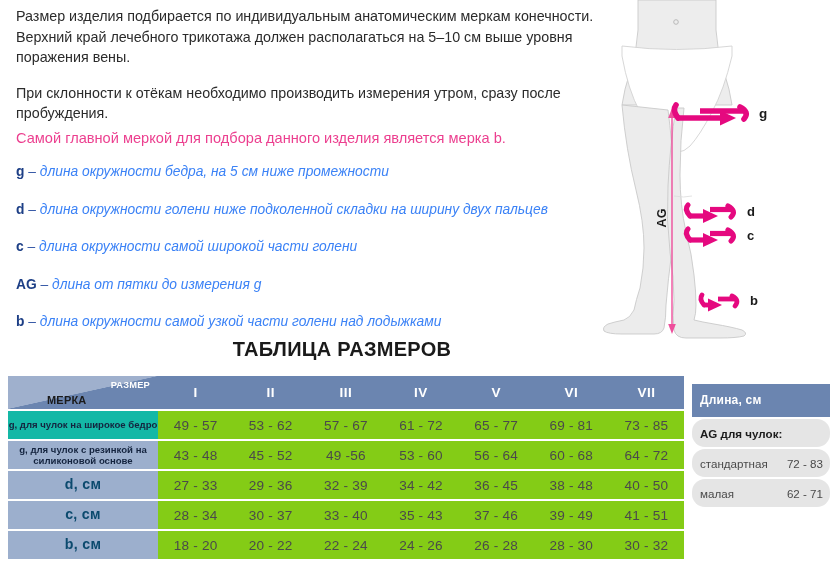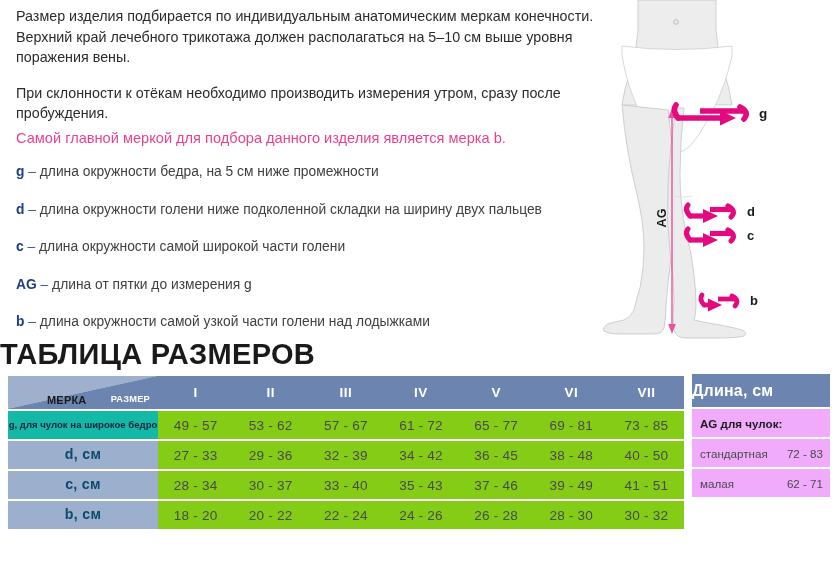--- a/index.html
+++ b/index.html
@@ -52,30 +52,30 @@
     line-height: 18px;
     color: #3a5ca8;
     margin-bottom: 19.5px;
     white-space: nowrap;
   }
   .legend-key {
     font-weight: bold;
     color: #1d3f86;
   }
   .legend-dash { color: #3a5ca8; }
-  .legend-text { color: #404040; }
+  .legend-text { color: #3b82f6; font-style: italic; }
 
   
   #table-title {
     position: absolute;
     left: 0;
     top: 338px;
     width: 684px;
-    text-align: left;
-    font-size: 29px;
+    text-align: center;
+    font-size: 20px;
     font-weight: bold;
     letter-spacing: .3px;
     color: #1a1a1a;
   }
 
   
   #size-table {
     position: absolute;
     left: 8px;
     top: 374px;
@@ -92,21 +92,21 @@
   .hdr-corner {
     width: 150px;
     height: 33px;
     position: relative;
     padding: 0;
     background:
       linear-gradient(to bottom right, #9fb0cd 0%, #9fb0cd 49.6%, #6b85b0 50.4%, #6b85b0 100%);
   }
   .corner-size {
     position: absolute;
-    top: 18px;
+    top: 4px;
     right: 8px;
     font-size: 9.3px;
     font-weight: bold;
     color: #ffffff;
     letter-spacing: .2px;
   }
   .corner-merka {
     position: absolute;
     bottom: 3px;
     left: 8px;
@@ -162,35 +162,38 @@
     position: absolute;
     left: 692px;
     top: 374px;
     width: 138px;
   }
   .lp-head {
     height: 33px;
     line-height: 33px;
     background: #6b85b0;
     color: #ffffff;
-    font-size: 16px;
-    font-weight: bold;
+    font-size: 12px;
+    font-weight: bold;
+    padding-left: 8px;
     box-sizing: border-box;
     letter-spacing: .2px;
+    margin-top: 10px;
   }
   .lp-row {
     height: 28px;
     margin-top: 2px;
-    background: #f0abfc;
+    background: #e5e5e5;
     display: flex;
     align-items: center;
     padding: 0 7px 0 8px;
     box-sizing: border-box;
     font-size: 11.6px;
     color: #4a4a4a;
+    border-radius: 13px;
   }
   .lp-row.title-row {
     font-weight: bold;
     color: #1c1c1c;
     font-size: 11.6px;
   }
   .lp-name { flex: 1 1 auto; white-space: nowrap; }
   .lp-val  { flex: 0 0 auto; white-space: nowrap; }
 
   
@@ -350,20 +353,30 @@
       <td class="row-label">g, для чулок на широкое бедро</td>
       <td class="cell-val">49 - 57</td>
       <td class="cell-val">53 - 62</td>
       <td class="cell-val">57 - 67</td>
       <td class="cell-val">61 - 72</td>
       <td class="cell-val">65 - 77</td>
       <td class="cell-val">69 - 81</td>
       <td class="cell-val">73 - 85</td>
     </tr>
 
+    <tr>
+      <td class="row-label alt">g, для чулок с  резинкой на силиконовой основе</td>
+      <td class="cell-val">43 - 48</td>
+      <td class="cell-val">45 - 52</td>
+      <td class="cell-val">49 -56</td>
+      <td class="cell-val">53 - 60</td>
+      <td class="cell-val">56 - 64</td>
+      <td class="cell-val">60 - 68</td>
+      <td class="cell-val">64 - 72</td>
+    </tr>
 
 
     <tr>
       <td class="row-label alt big">d, см</td>
       <td class="cell-val">27 - 33</td>
       <td class="cell-val">29 - 36</td>
       <td class="cell-val">32 - 39</td>
       <td class="cell-val">34 - 42</td>
       <td class="cell-val">36 - 45</td>
       <td class="cell-val">38 - 48</td>

